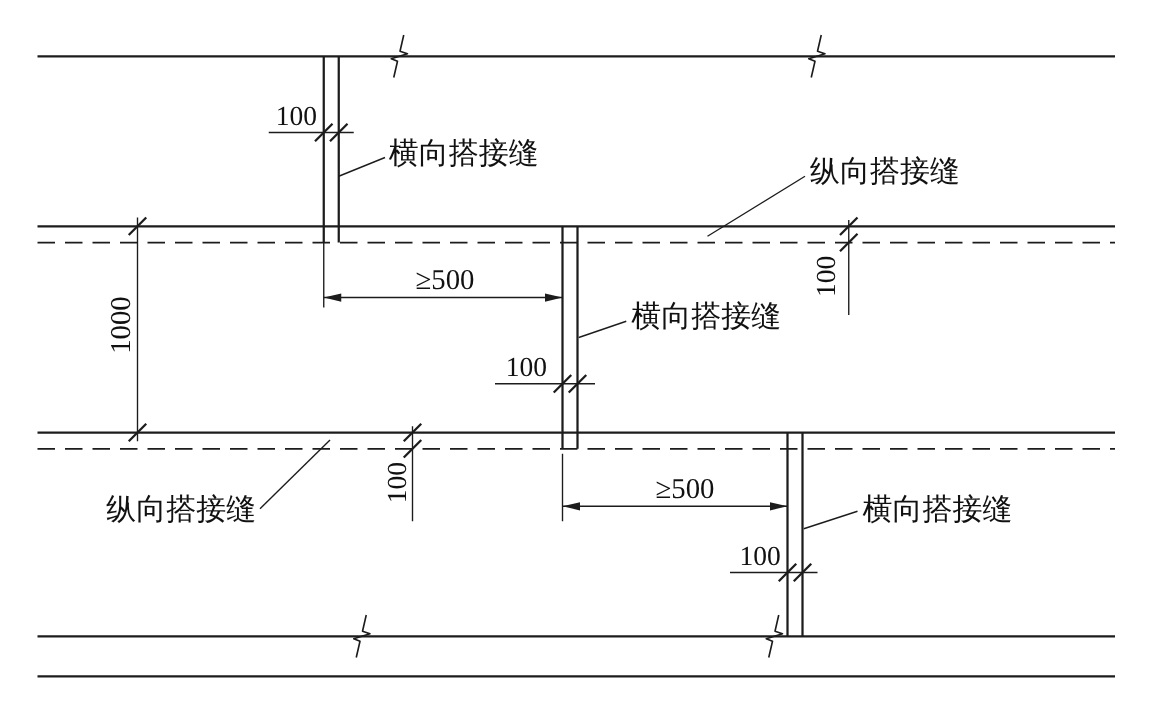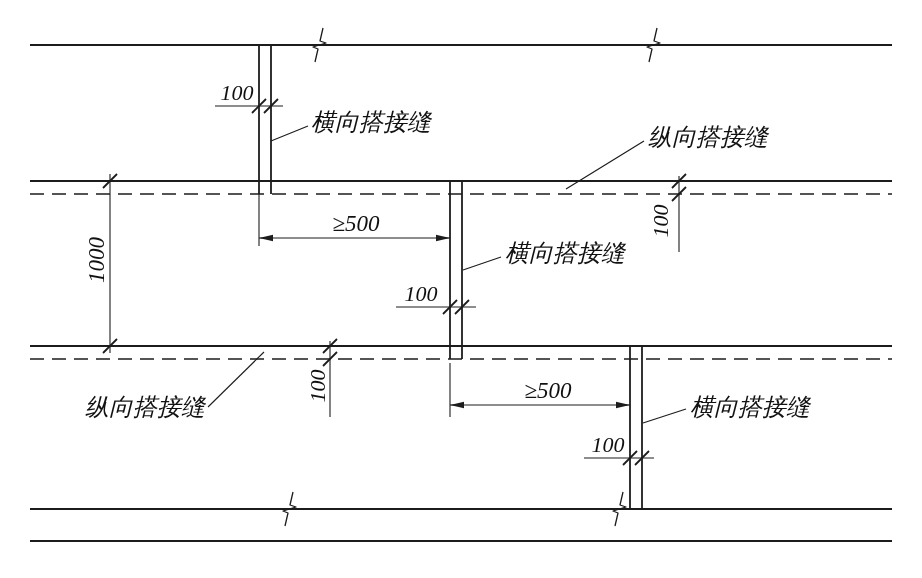--- a/index.html
+++ b/index.html
@@ -1,16 +1,16 @@
 <!DOCTYPE html>
 <html><head>
 <meta charset="utf-8">
 <style>
   html,body{margin:0;padding:0;background:#ffffff;}
-  .canvas{position:relative;width:922px;height:578px;background:#ffffff;overflow:hidden;font-style:italic;}
+  .canvas{position:relative;width:922px;height:578px;background:#ffffff;overflow:hidden;}
   svg{display:block;}
   .ln{stroke:#1c1c1c;stroke-width:1.8;fill:none;stroke-linecap:butt;}
   .dash{stroke-width:1.4;stroke-dasharray:14 8;}
   .dim{stroke:#1c1c1c;stroke-width:1.1;fill:none;}
   .tick{stroke:#1c1c1c;stroke-width:1.8;}
   .brk{stroke:#1c1c1c;stroke-width:1.3;fill:none;stroke-linejoin:round;}
   .arr{fill:#1c1c1c;stroke:none;}
   text{fill:#111111;font-family:"Liberation Serif","DejaVu Serif",serif;}
   .num{font-size:22px;}
   .big{font-size:23px;}

